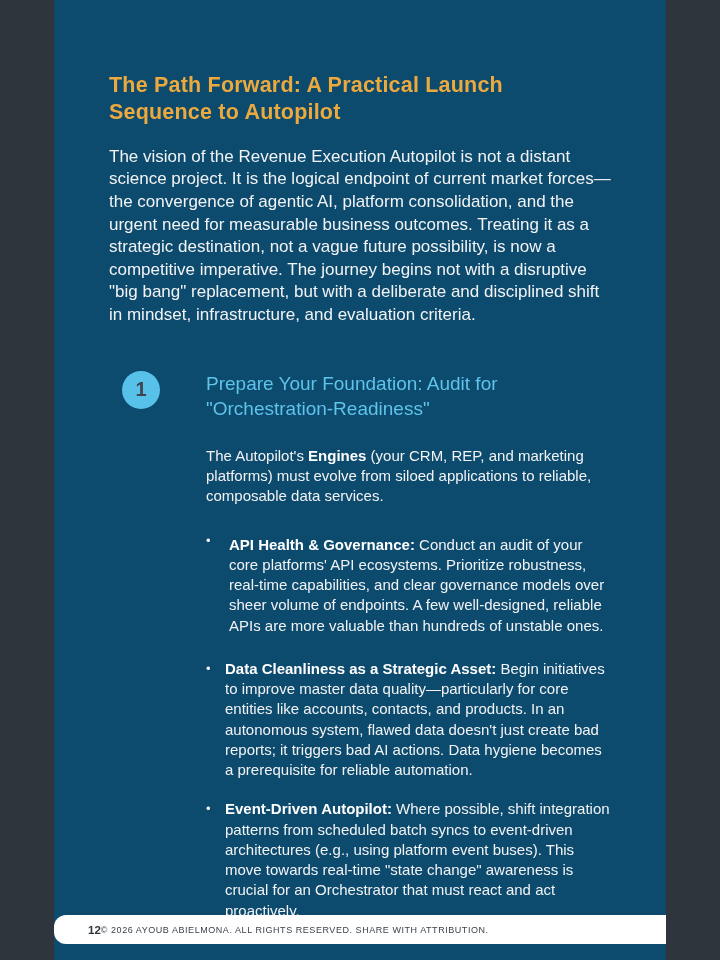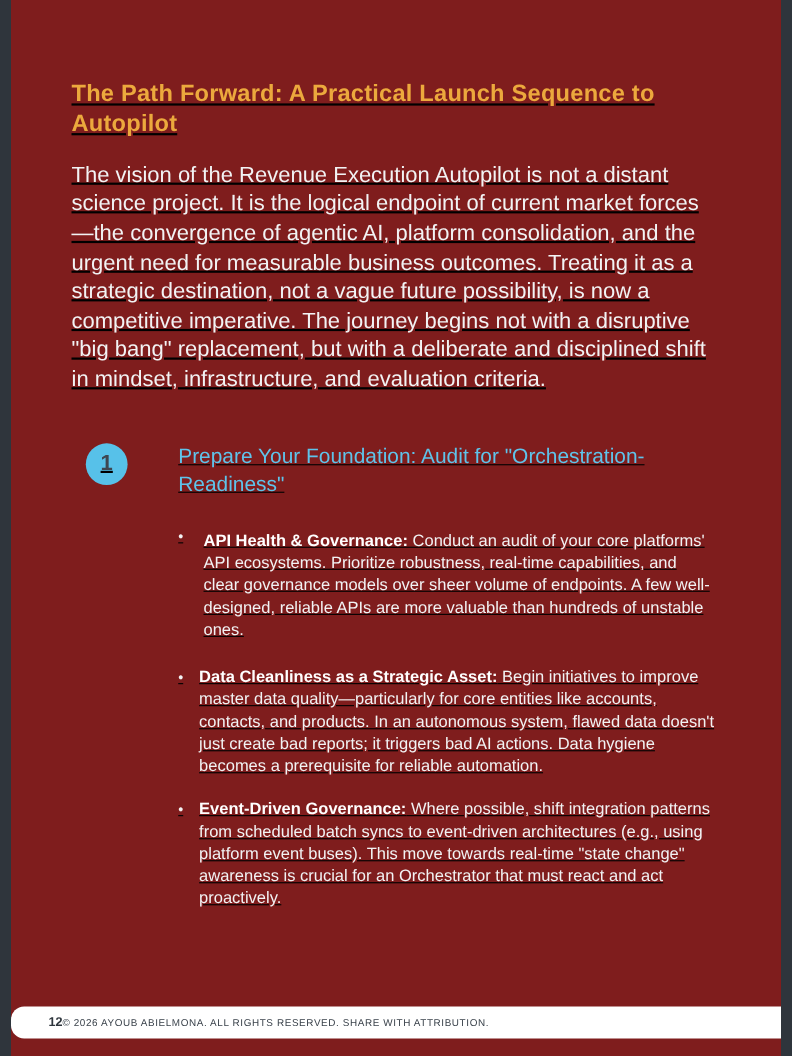--- a/index.html
+++ b/index.html
@@ -2,43 +2,42 @@
 <html><head>
 <meta charset="utf-8">
 <style>
   html, body {
     margin: 0;
     padding: 0;
     background: #2f353c;
   }
   .page {
     position: relative;
-    width: 700px;
+    width: 612px;
     height: 960px;
-    background: #7f1d1d;
+    background: #0c4a6e;
     font-family: "Liberation Sans", sans-serif;
     overflow: hidden;
     margin: 0 auto;
-    text-decoration: underline;
   }
   .content {
     padding: 0 55px;
   }
   .title {
     margin-top: 72px;
     color: #eca93d;
     font-size: 21.5px;
     font-weight: 700;
     letter-spacing: 0.2px;
     line-height: 1.25;
   }
   .intro {
     margin-top: 20px;
     color: #f2f3f4;
-    font-size: 20px;
+    font-size: 17px;
     line-height: 1.33;
     max-width: 615px;
   }
   .section {
     display: flex;
     margin-top: 44px;
     align-items: flex-start;
   }
   .circle-col {
     width: 97px;
@@ -124,36 +123,37 @@
 
     <p class="intro">The vision of the Revenue Execution Autopilot is not a distant science project. It is the logical endpoint of current market forces—the convergence of agentic AI, platform consolidation, and the urgent need for measurable business outcomes. Treating it as a strategic destination, not a vague future possibility, is now a competitive imperative. The journey begins not with a disruptive "big bang" replacement, but with a deliberate and disciplined shift in mindset, infrastructure, and evaluation criteria.</p>
 
     <div class="section">
       <div class="circle-col">
         <div class="num-circle">1</div>
       </div>
       <div class="section-body">
         <h2 class="section-heading">Prepare Your Foundation: Audit for "Orchestration-Readiness"</h2>
 
+        <p class="lead"><span>The Autopilot's </span><strong>Engines</strong><span> (your CRM, REP, and marketing platforms) must evolve from siloed applications to reliable, composable data services.</span></p>
 
         <div class="bullets">
 
           <div class="bullet">
             <span class="bullet-marker">•</span>
             <p class="bullet-text" style="margin:4px"><strong>API Health &amp; Governance:</strong><span> Conduct an audit of your core platforms' API ecosystems. Prioritize robustness, real-time capabilities, and clear governance models over sheer volume of endpoints. A few well-designed, reliable APIs are more valuable than hundreds of unstable ones.</span></p>
           </div>
 
           <div class="bullet">
             <span class="bullet-marker">•</span>
             <p class="bullet-text" style="margin:0"><strong>Data Cleanliness as a Strategic Asset:</strong><span> Begin initiatives to improve master data quality—particularly for core entities like accounts, contacts, and products. In an autonomous system, flawed data doesn't just create bad reports; it triggers bad AI actions. Data hygiene becomes a prerequisite for reliable automation.</span></p>
           </div>
 
           <div class="bullet">
             <span class="bullet-marker">•</span>
-            <p class="bullet-text" style="margin:0"><strong>Event-Driven Governance:</strong><span> Where possible, shift integration patterns from scheduled batch syncs to event-driven architectures (e.g., using platform event buses). This move towards real-time "state change" awareness is crucial for an Orchestrator that must react and act proactively.</span></p>
+            <p class="bullet-text" style="margin:0"><strong>Event-Driven Autopilot:</strong><span> Where possible, shift integration patterns from scheduled batch syncs to event-driven architectures (e.g., using platform event buses). This move towards real-time "state change" awareness is crucial for an Orchestrator that must react and act proactively.</span></p>
           </div>
 
         </div>
       </div>
     </div>
 
   </div>
 
   <div class="footer-bar">
     <span class="footer-page-num">12</span>

